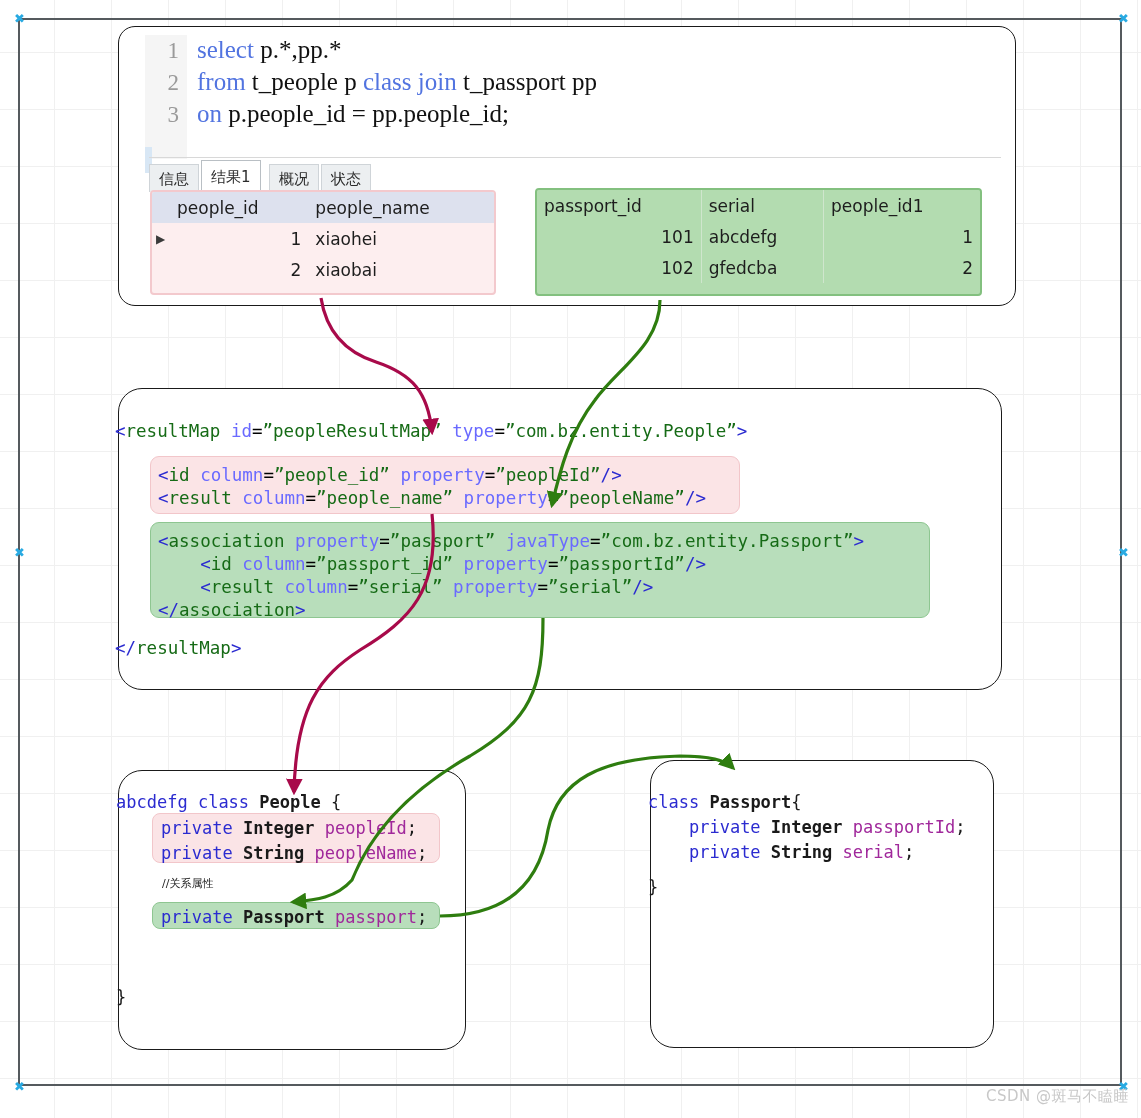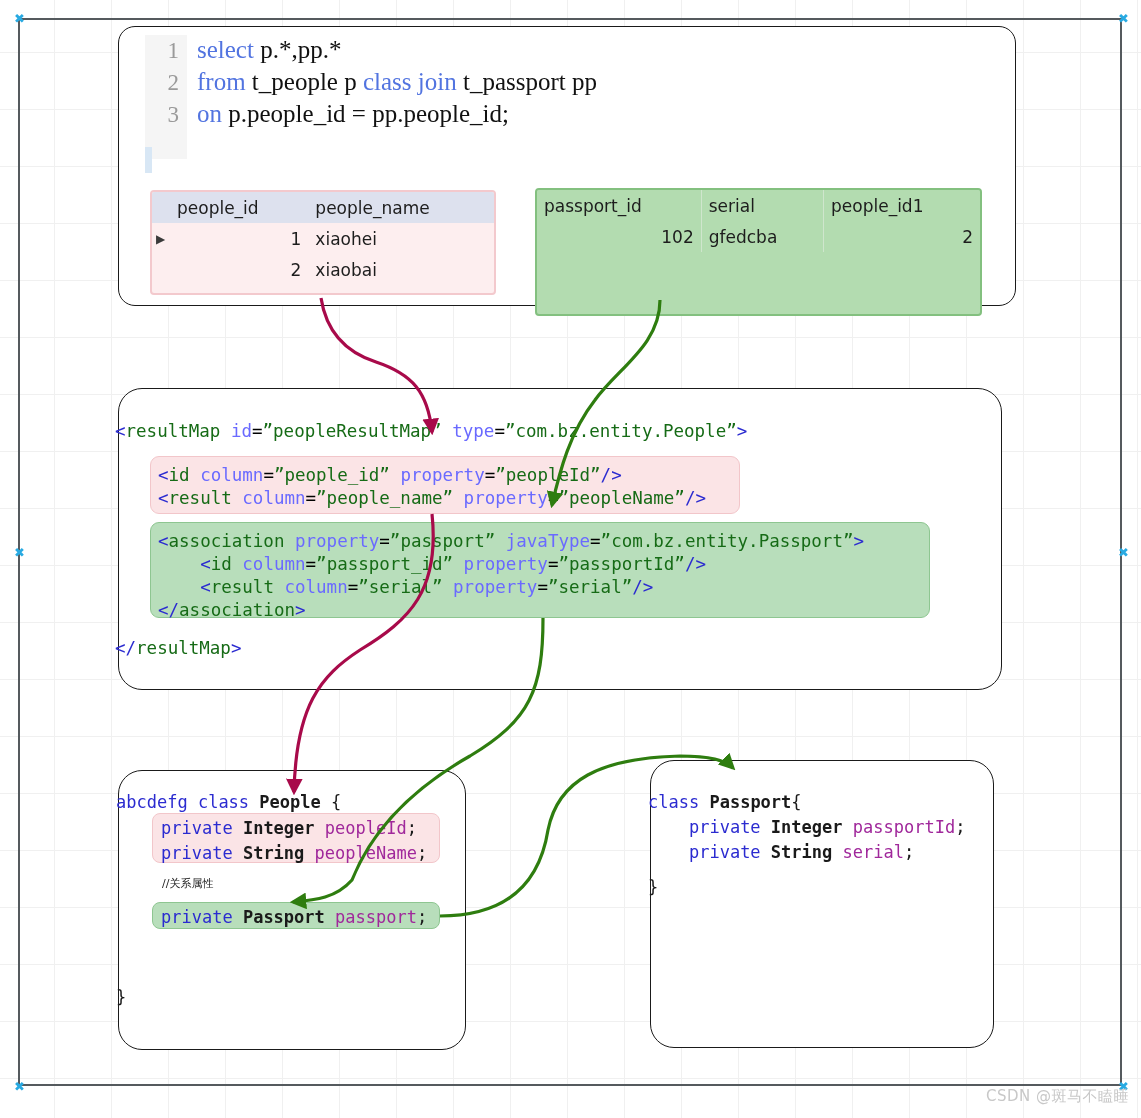--- a/index.html
+++ b/index.html
@@ -160,21 +160,21 @@
   #grid-people {
     left: 150px; top: 190px; width: 346px; height: 105px;
     background: #fdeeef;
     border: 2px solid #f3c9cd;
   }
   #grid-people th { background: #dde1ee; }
   #grid-people td { background: #fdeeef; }
 
   
   #grid-passport {
-    left: 535px; top: 188px; width: 447px; height: 128px;
+    left: 535px; top: 188px; width: 447px; height: 108px;
     background: #b3dcb0;
     border: 2px solid #83c07f;
   }
   #grid-passport th { background: #b3dcb0; border-right: 1px solid #cfe6cd;}
   #grid-passport td { background: #b3dcb0; border-right: 1px solid #cfe6cd;}
   #grid-passport th:last-child, #grid-passport td:last-child { border-right: none; }
 
   
   #xml-panel { left: 118px; top: 388px; width: 884px; height: 302px; }
 
@@ -286,20 +286,26 @@
 <div class="rbox" id="sql-panel">
   <div class="sql-editor">
     <div class="gutter"></div>
     <div id="sql-lines">
         <div class="sql-line" style="top: 0px;"><span class="num">1</span><span class="txt"><span class="kw">select</span><span> p.*,pp.*</span></span></div>
         <div class="sql-line" style="top: 32px;"><span class="num">2</span><span class="txt"><span class="kw">from</span><span> t_people p </span><span class="kw">class join</span><span> t_passport pp</span></span></div>
         <div class="sql-line" style="top: 64px;"><span class="num">3</span><span class="txt"><span class="kw">on</span><span> p.people_id = pp.people_id;</span></span></div>
       </div>
   </div>
   <div class="sql-caret"></div>
+  <div class="tabbar" id="tabbar">
+      <div class="tab" style="left: 0px;">信息</div>
+      <div class="tab active" style="left: 52px;">结果1</div>
+      <div class="tab" style="left: 120px;">概况</div>
+      <div class="tab" style="left: 172px;">状态</div>
+    </div>
 </div>
 
 <div class="grid" id="grid-people">
   <table>
     <thead>
         <tr>
       <th class="rowmark"></th>
       <th>people_id</th>
       <th>people_name</th>
     </tr>
@@ -322,20 +328,25 @@
 <div class="grid" id="grid-passport">
   <table>
     <thead>
         <tr>
       <th>passport_id</th>
       <th>serial</th>
       <th>people_id1</th>
     </tr>
       </thead>
     <tbody id="passport-body">
+        <tr>
+          <td class="num-cell">101</td>
+          <td>abcdefg</td>
+          <td class="num-cell">1</td>
+        </tr>
         <tr>
           <td class="num-cell">102</td>
           <td>gfedcba</td>
           <td class="num-cell">2</td>
         </tr>
       </tbody>
   </table>
 </div>
 
 <div class="rbox" id="xml-panel"></div>

